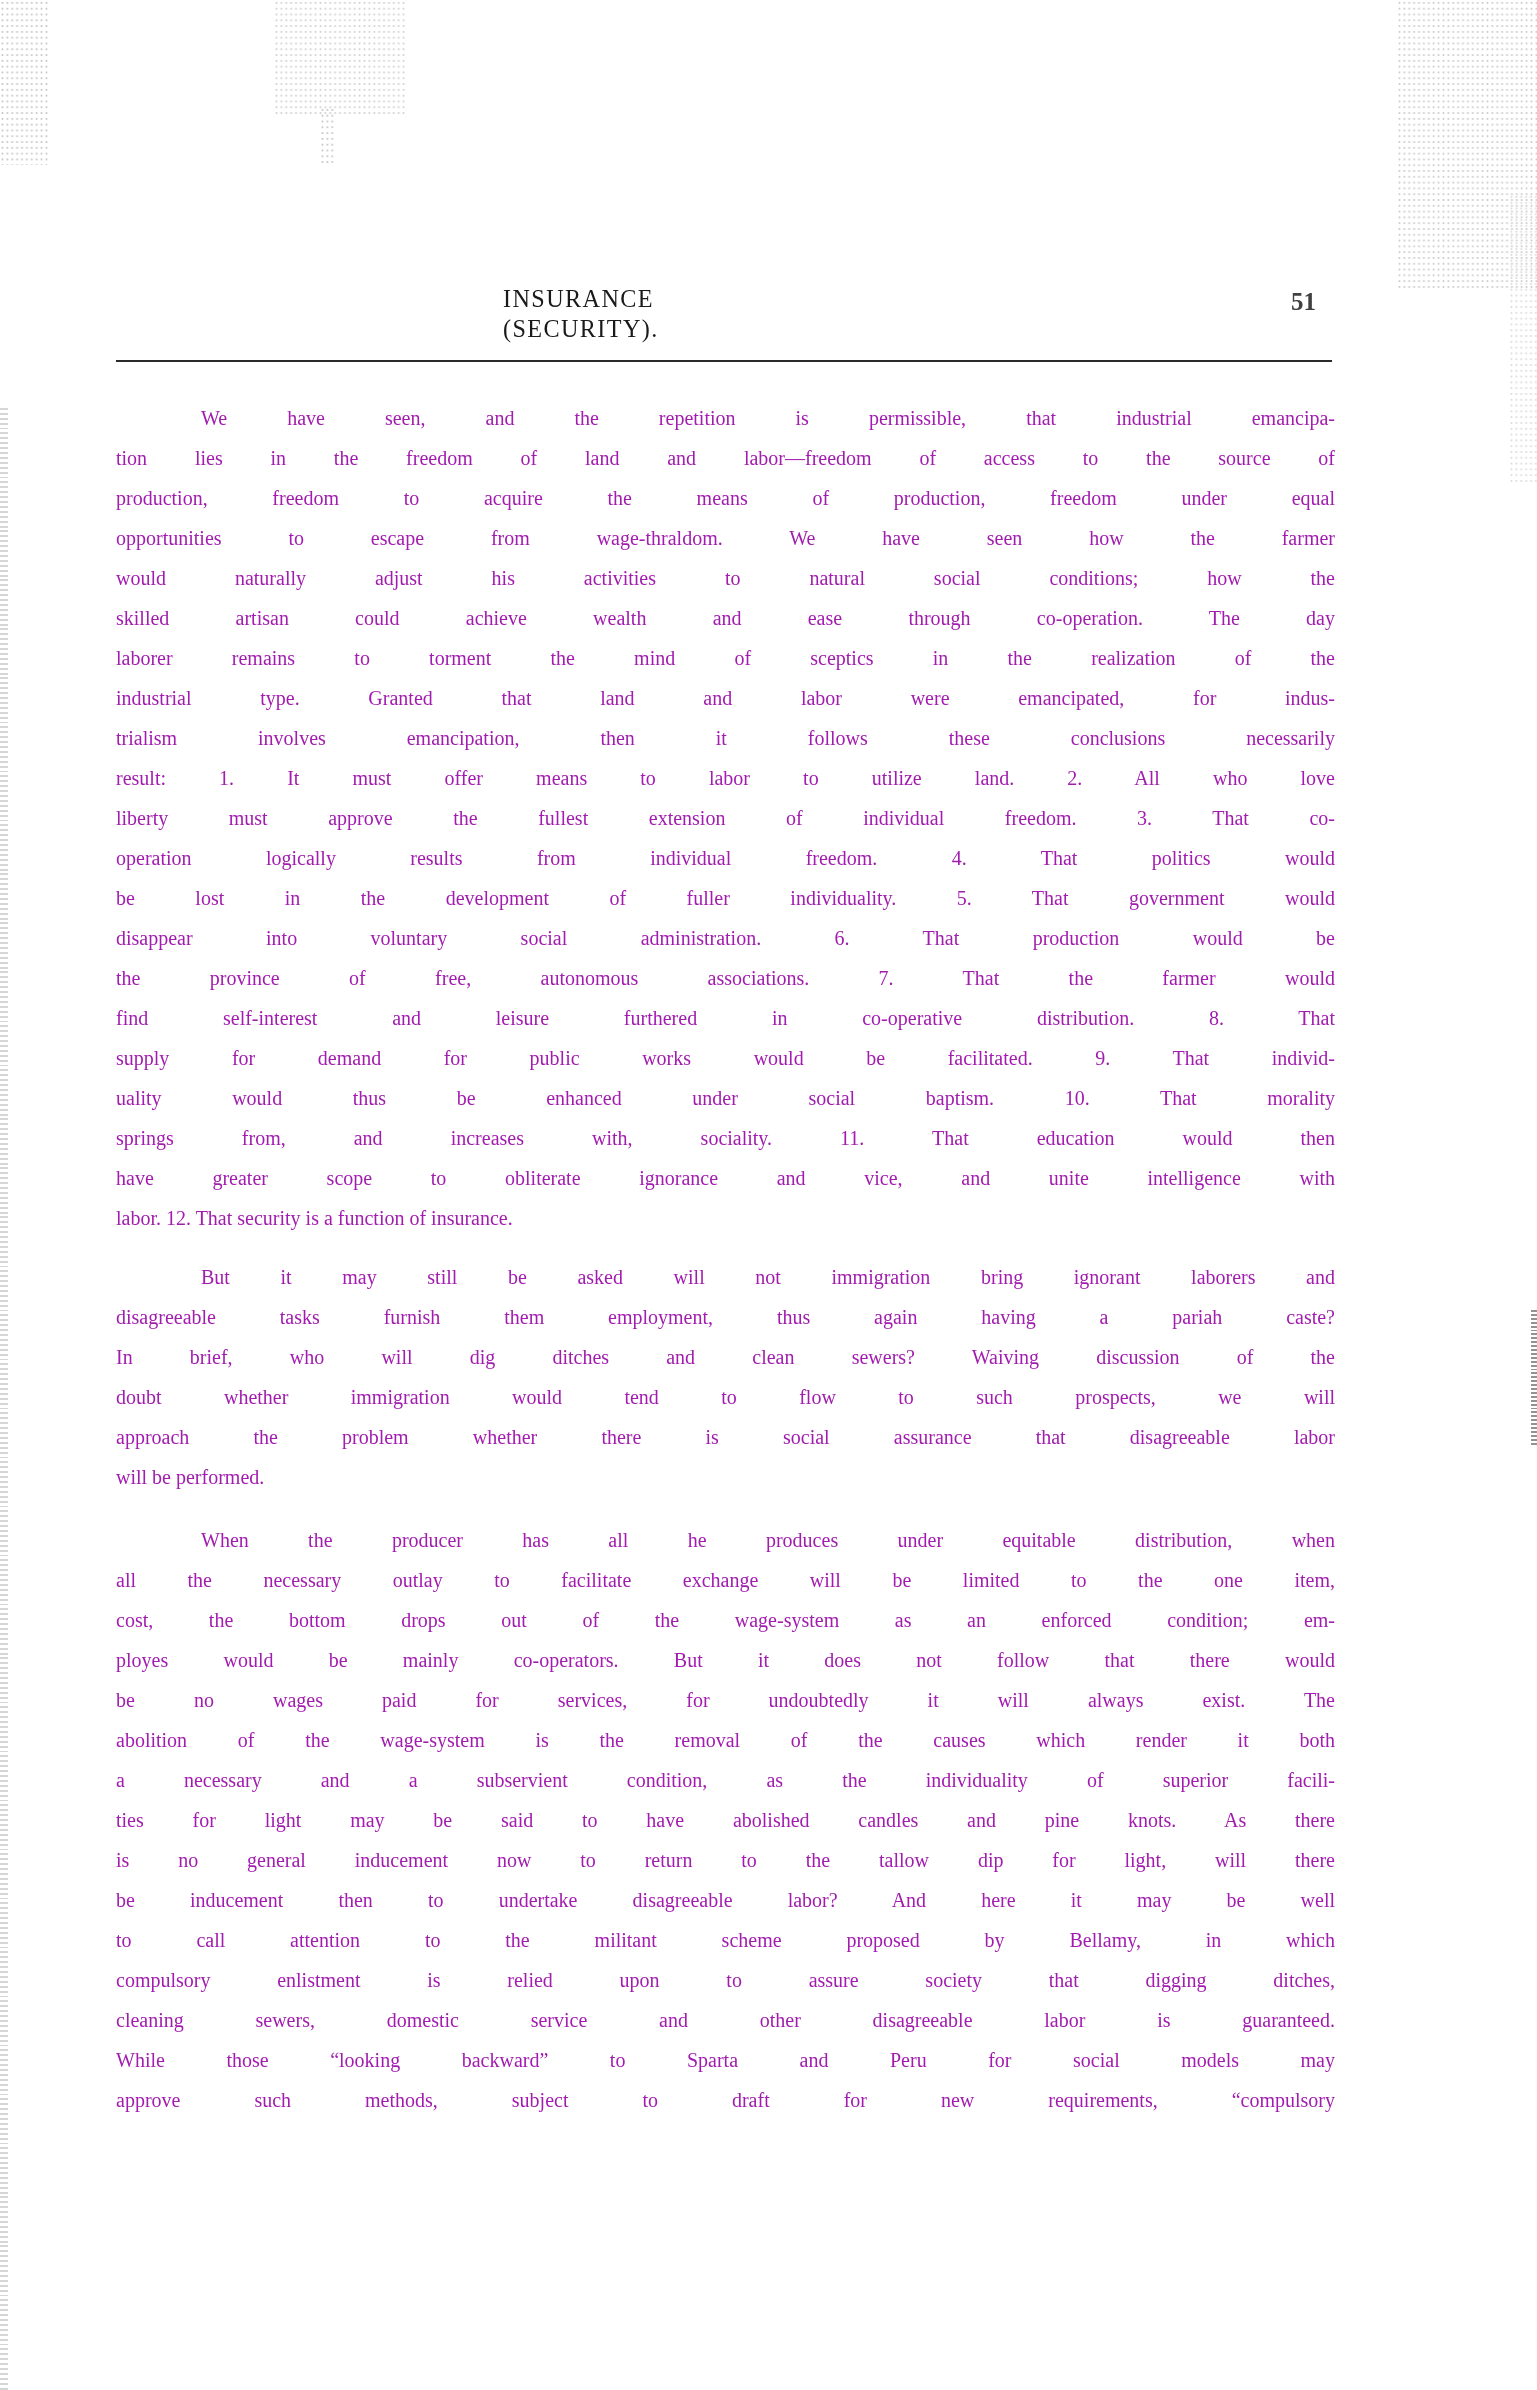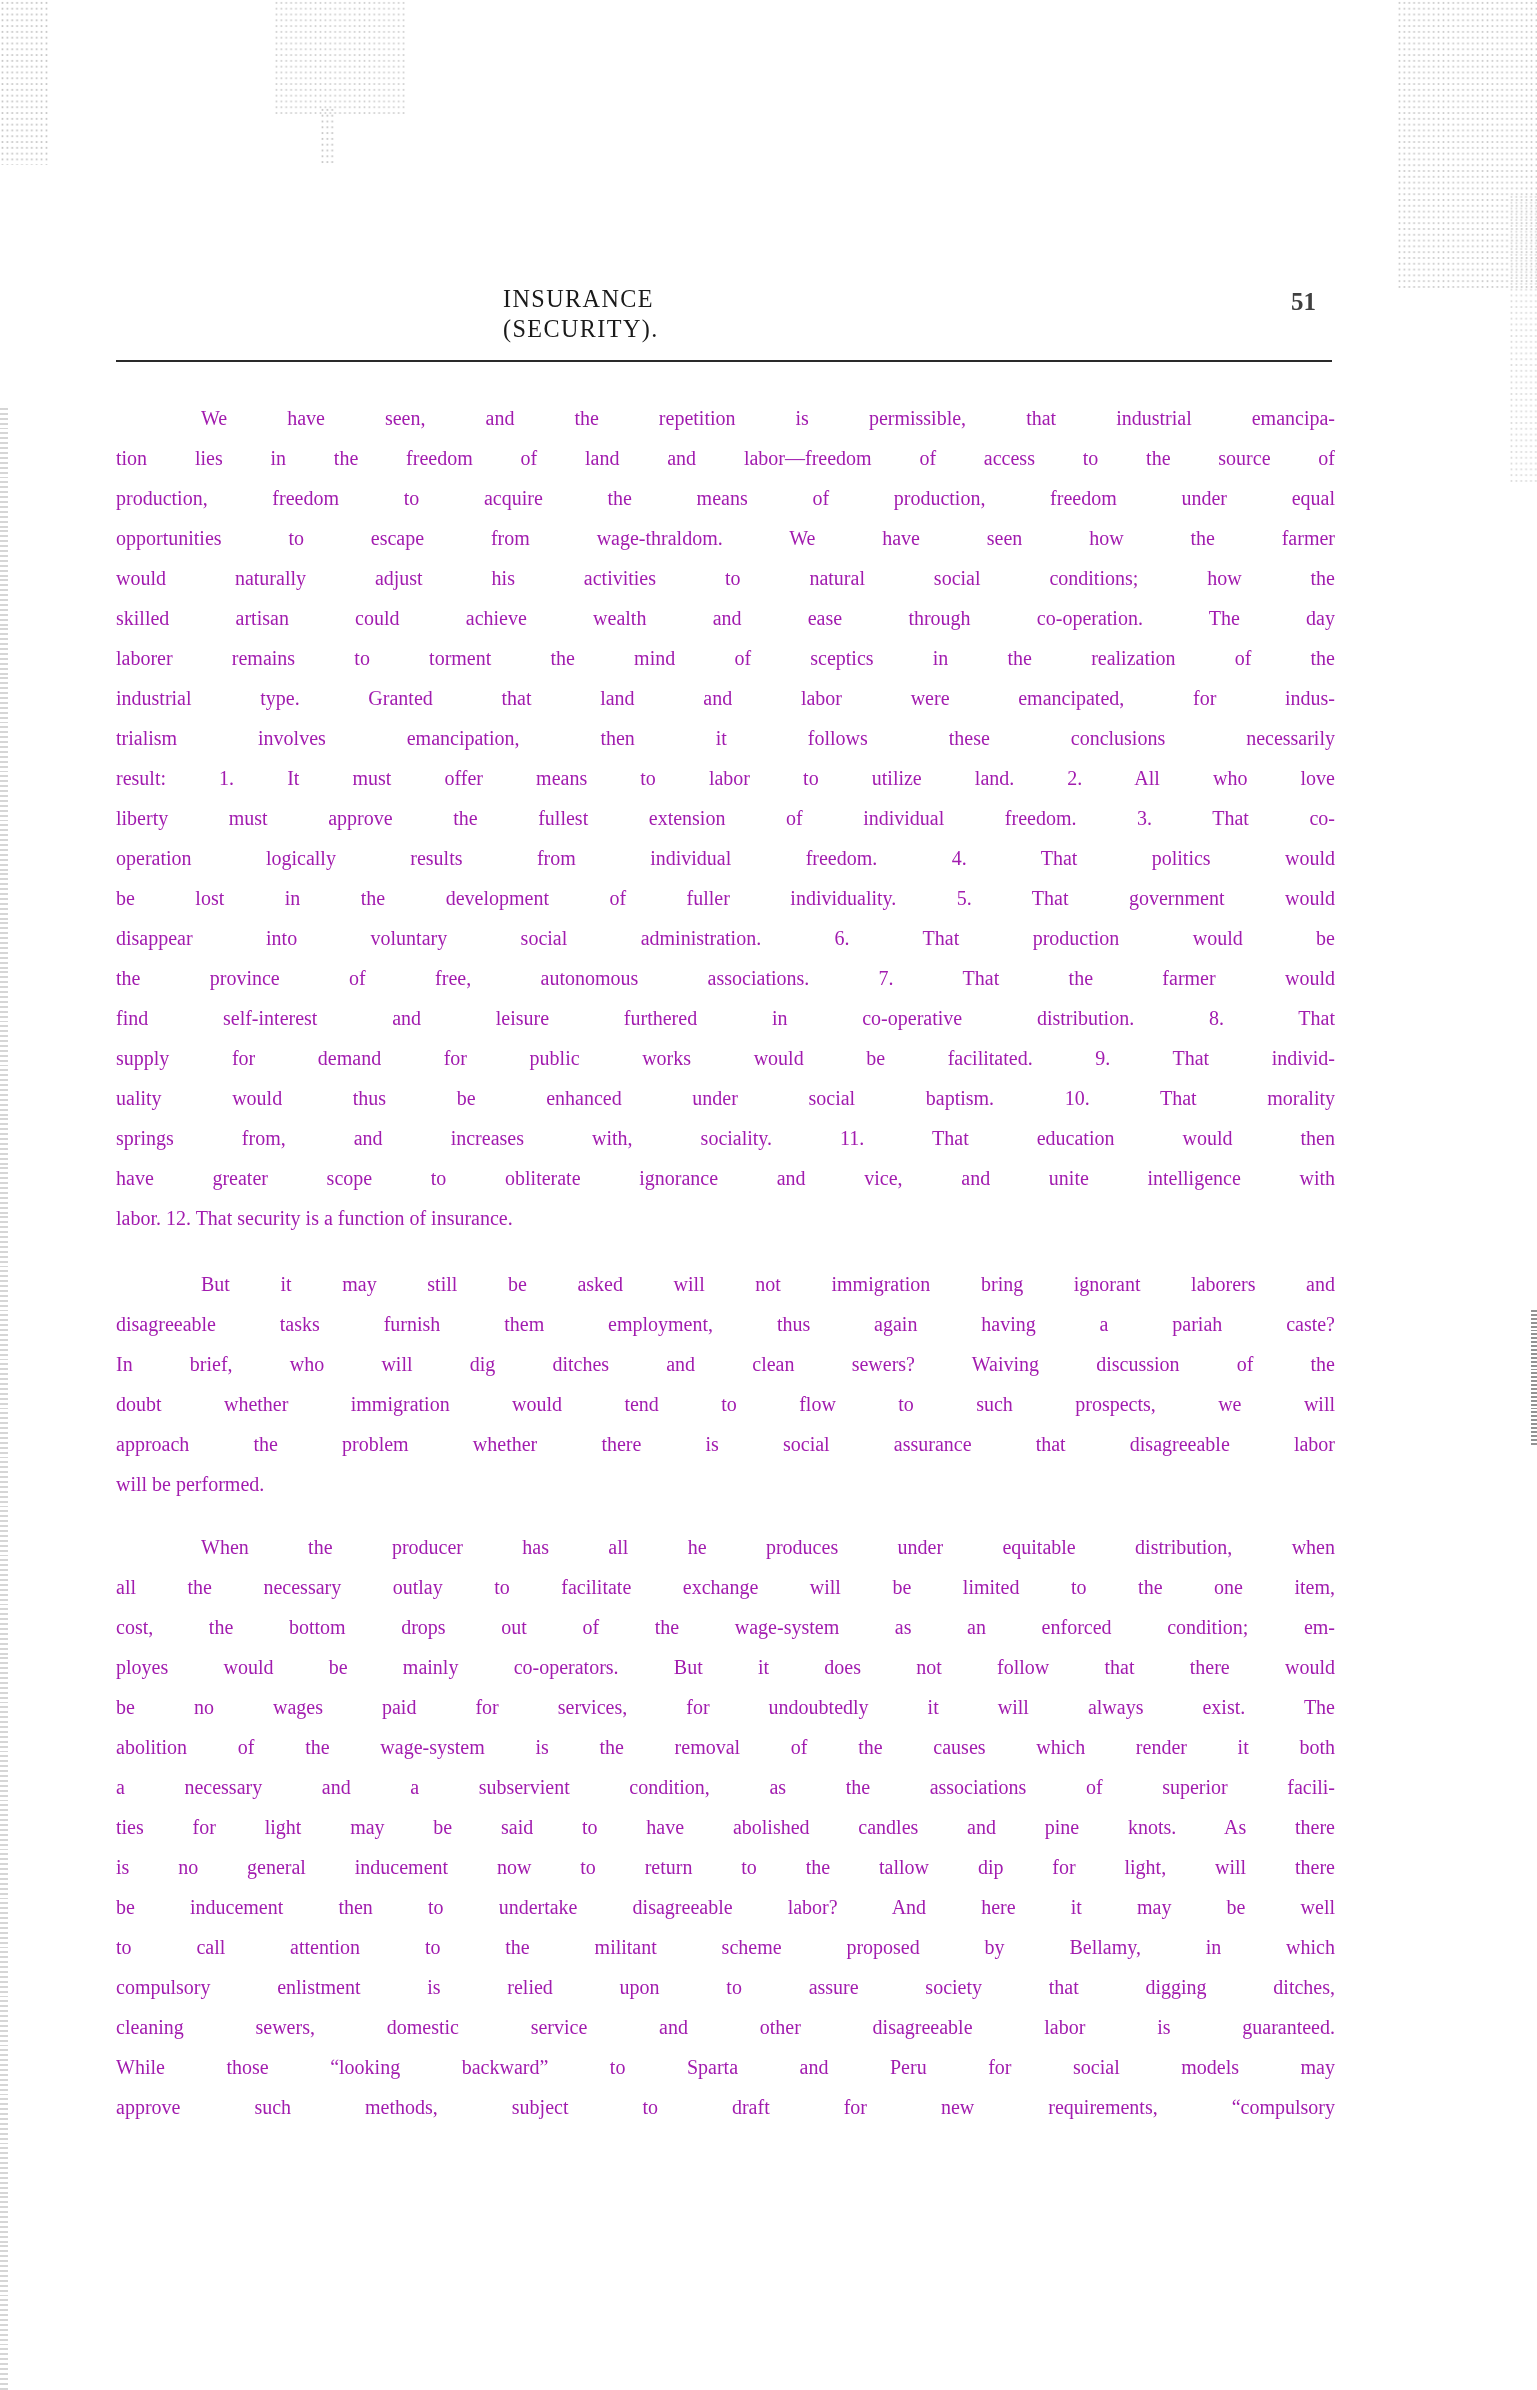--- a/index.html
+++ b/index.html
@@ -25,21 +25,21 @@
     font-family: "Liberation Serif", "DejaVu Serif", serif; font-size: 25px; font-weight: bold; color: #404040; }
   .rule { position: absolute; top: 360px; left: 116px; width: 1216px; height: 1.9px; background: #2a2a2a; }
 
   .body-text { position: absolute; left: 116px; width: 1219px; top: 398px;
     font-family: Liberation Serif, serif; font-size: 20px; line-height: 40px;
     color: #a21caf; }
   .para { margin: 0; text-align: justify; text-align-last: left; }
   .para .line { display: block; text-align: justify; text-align-last: justify; white-space: nowrap; }
   .para .line.last { text-align-last: left; }
   .para.p1 { margin-top: 0; }
-  .para.p2 { margin-top: 26px; }
+  .para.p2 { margin-top: 19px; }
   .para.p3 { margin-top: 23px; }
   .indent { display: inline-block; width: 85px; }
 </style>
 </head>
 <body>
 
 <div class="page">
   <div class="noise tl"></div>
   <div class="noise tc"></div>
   <div class="noise tc2"></div>
@@ -84,21 +84,21 @@
         <span class="line">approach the problem whether there is social assurance that disagreeable labor</span>
         <span class="line last">will be performed.</span>
       </div>
     <div class="para p3">
         <span class="line"><span class="indent"></span>When the producer has all he produces under equitable distribution, when</span>
         <span class="line">all the necessary outlay to facilitate exchange will be limited to the one item,</span>
         <span class="line">cost, the bottom drops out of the wage-system as an enforced condition; em-</span>
         <span class="line">ployes would be mainly co-operators. But it does not follow that there would</span>
         <span class="line">be no wages paid for services, for undoubtedly it will always exist. The</span>
         <span class="line">abolition of the wage-system is the removal of the causes which render it both</span>
-        <span class="line">a necessary and a subservient condition, as the associations of superior facili-</span>
+        <span class="line">a necessary and a subservient condition, as the individuality of superior facili-</span>
         <span class="line">ties for light may be said to have abolished candles and pine knots. As there</span>
         <span class="line">is no general inducement now to return to the tallow dip for light, will there</span>
         <span class="line">be inducement then to undertake disagreeable labor? And here it may be well</span>
         <span class="line">to call attention to the militant scheme proposed by Bellamy, in which</span>
         <span class="line">compulsory enlistment is relied upon to assure society that digging ditches,</span>
         <span class="line">cleaning sewers, domestic service and other disagreeable labor is guaranteed.</span>
         <span class="line">While those “looking backward” to Sparta and Peru for social models may</span>
         <span class="line">approve such methods, subject to draft for new requirements, “compulsory</span>
       </div>
   </div>

